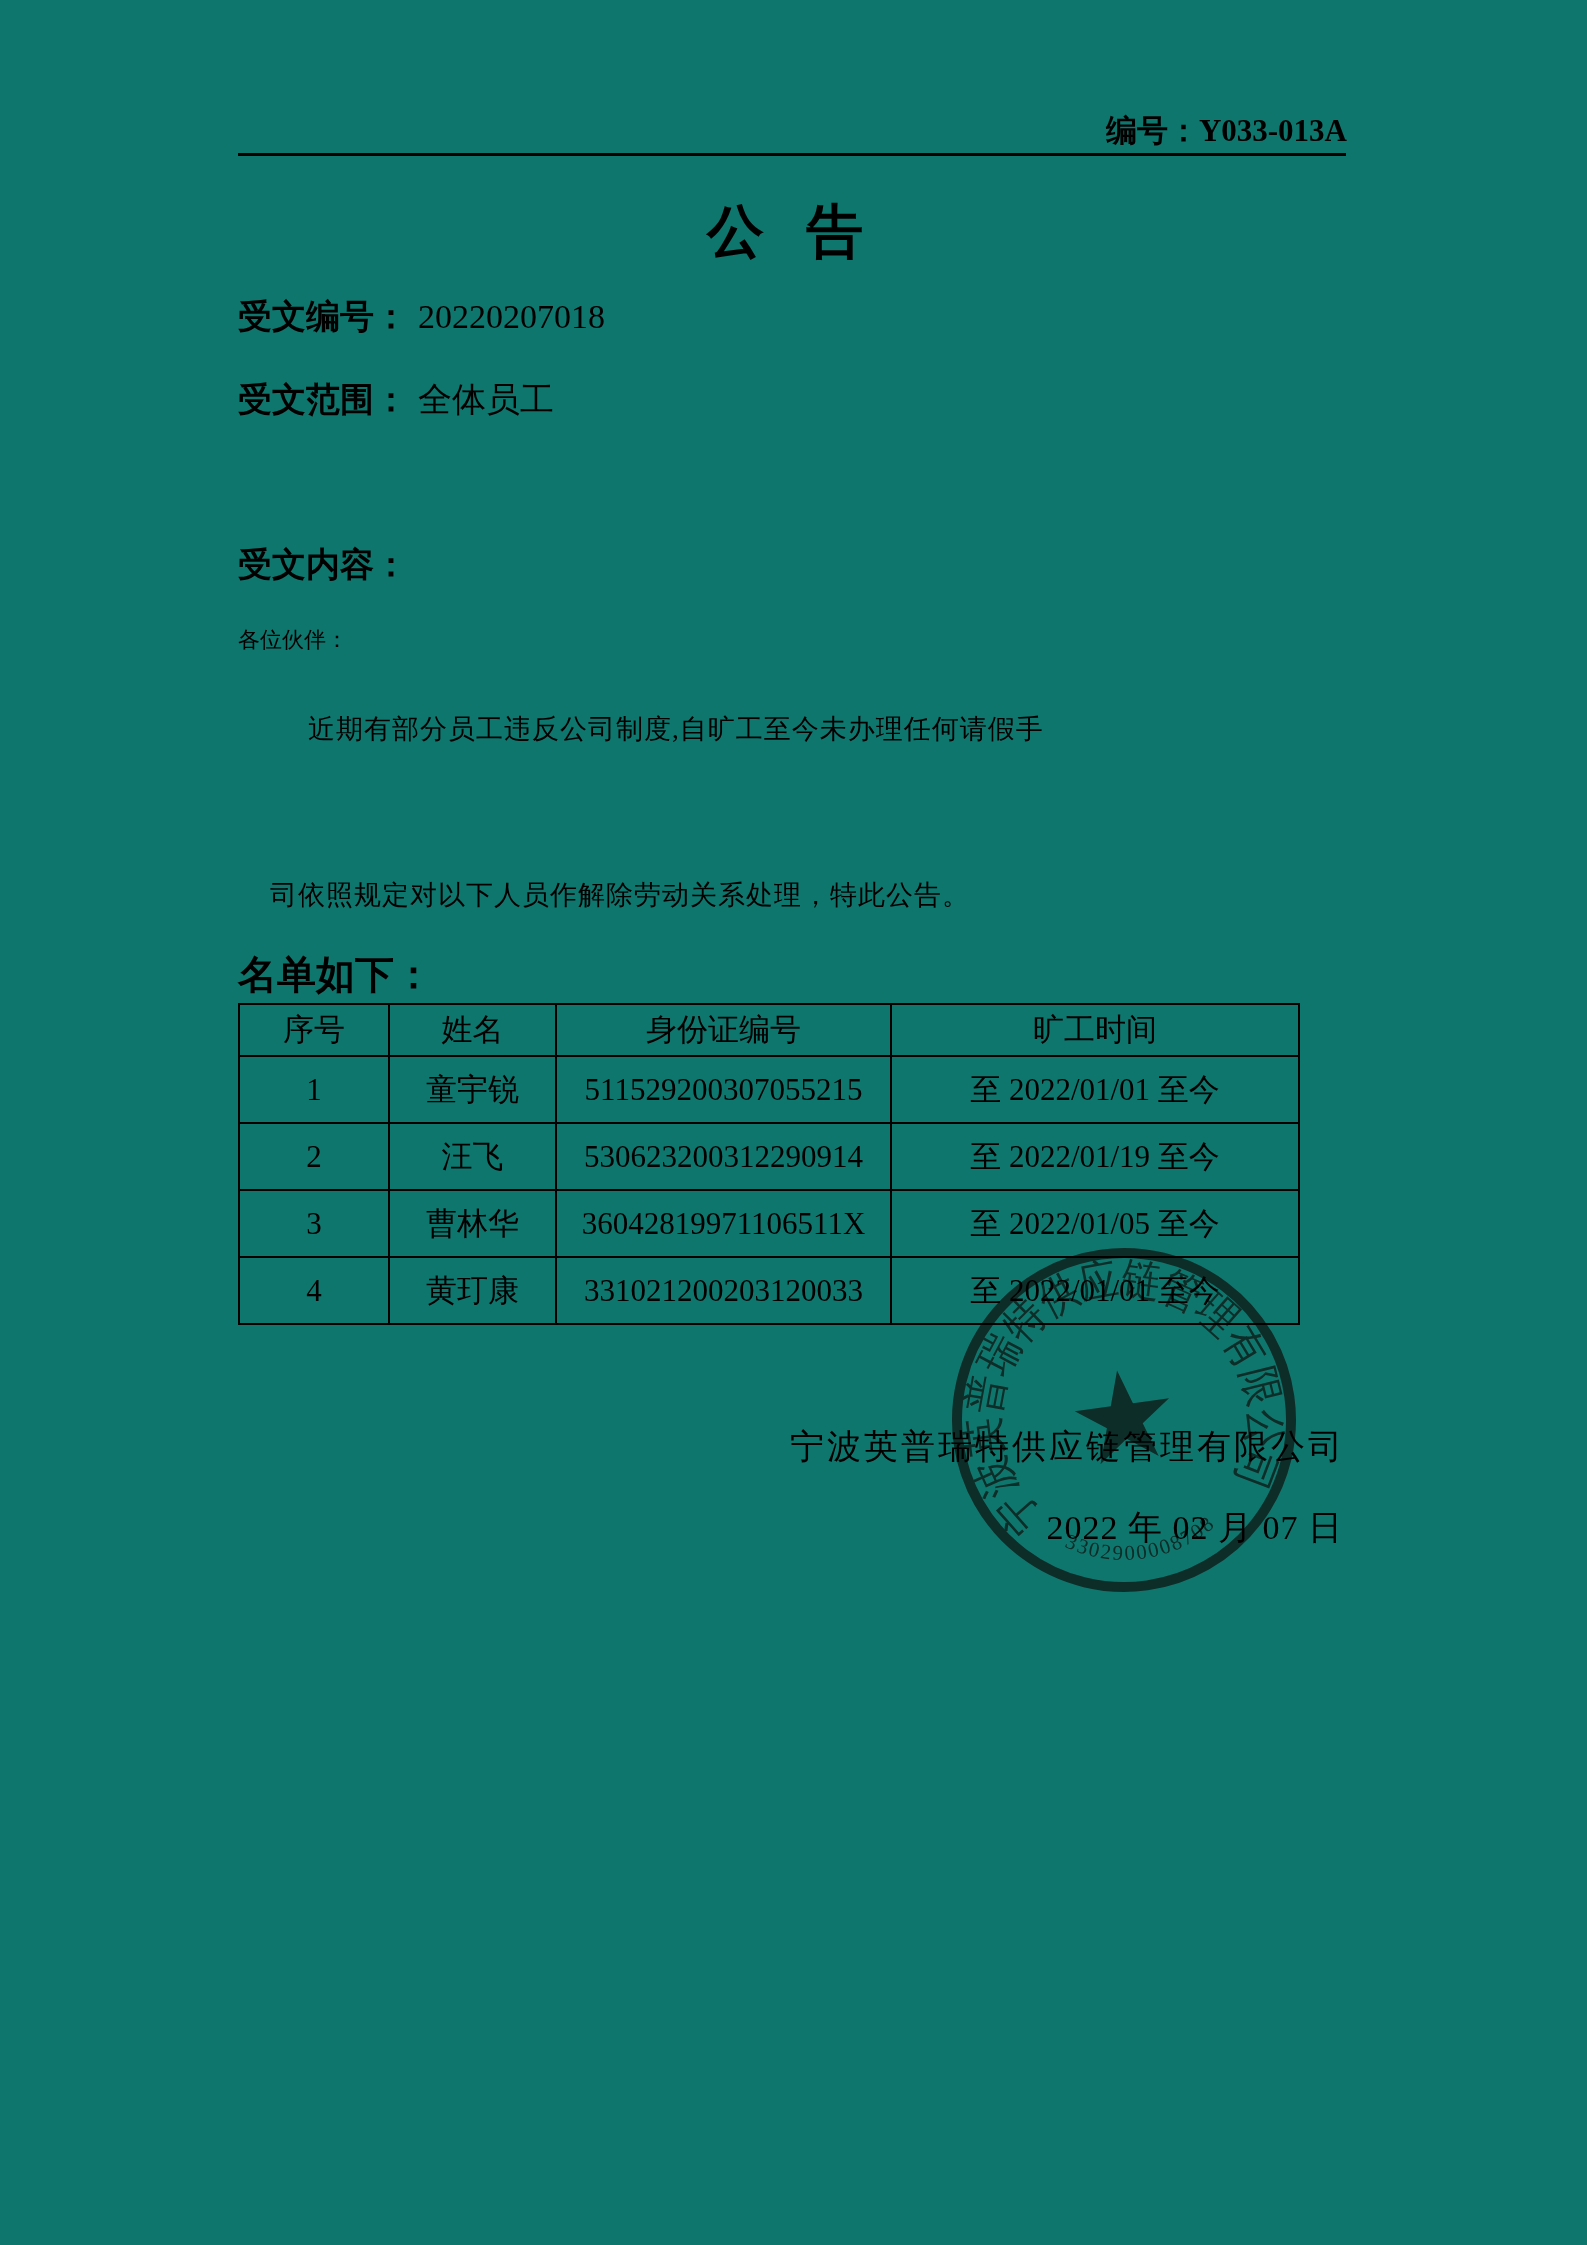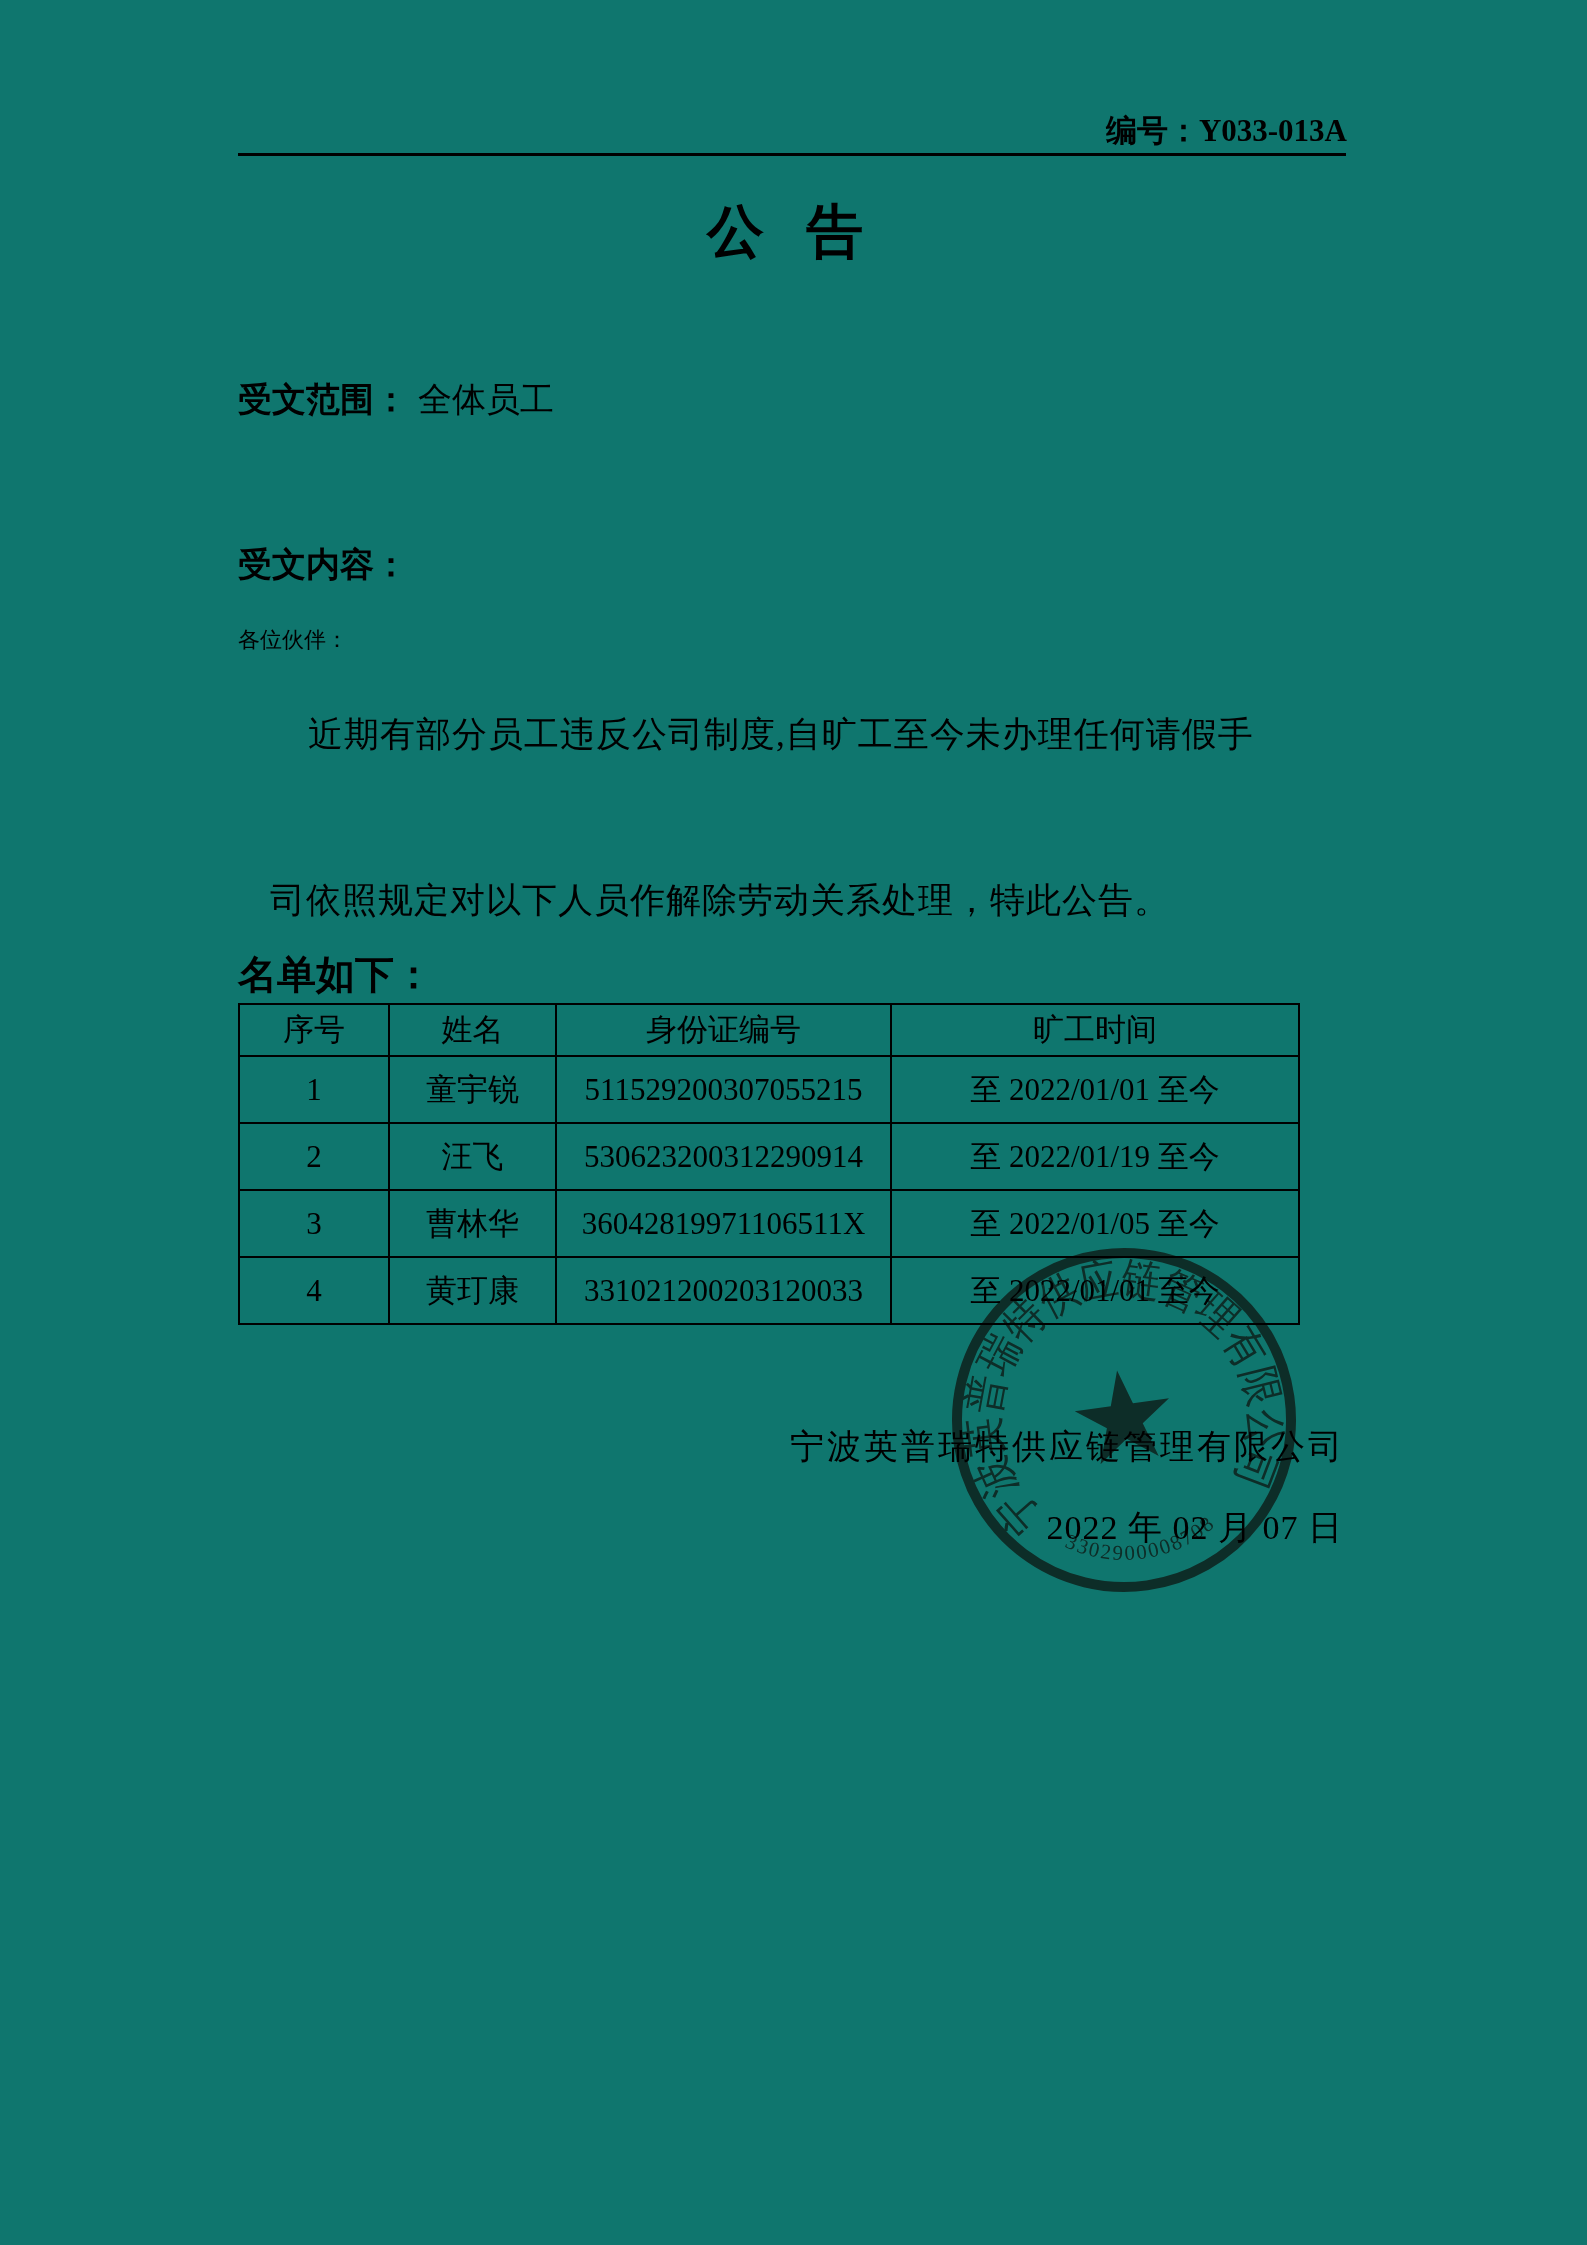--- a/index.html
+++ b/index.html
@@ -54,21 +54,21 @@
   .row-recv-body { top: 542px; }
   .salutation {
     position: absolute;
     left: 238px;
     top: 625px;
     font-size: 22px;
     white-space: nowrap;
   }
   .para-line {
     position: absolute;
-    font-size: 35px;
+    font-size: 27px;
     letter-spacing: 1px;
     white-space: nowrap;
     text-align: right;
   }
   .para-line-1 { left: 308px; top: 711px; }
   .para-line-2 { left: 238px; top: 794px; }
   .para-line-3 { left: 242px; top: 877px; margin-left: 28px; }
   .list-intro {
     position: absolute;
     left: 238px;
@@ -130,20 +130,23 @@
 </head>
 <body>
 
 <div class="page">
 
   <div class="doc-number">编号：Y033-013A</div>
   <div class="header-rule"></div>
 
   <div class="doc-title">公 告</div>
 
+  <div class="field-row row-recv-no">
+    <span class="label">受文编号：</span><span class="value">20220207018</span>
+  </div>
   <div class="field-row row-recv-scope">
     <span class="label">受文范围：</span><span class="value">全体员工</span>
   </div>
   <div class="field-row row-recv-body">
     <span class="label">受文内容：</span><span class="value"></span>
   </div>
 
   <div class="salutation">各位伙伴：</div>
 
   <div class="para-line para-line-1">近期有部分员工违反公司制度,自旷工至今未办理任何请假手</div>

